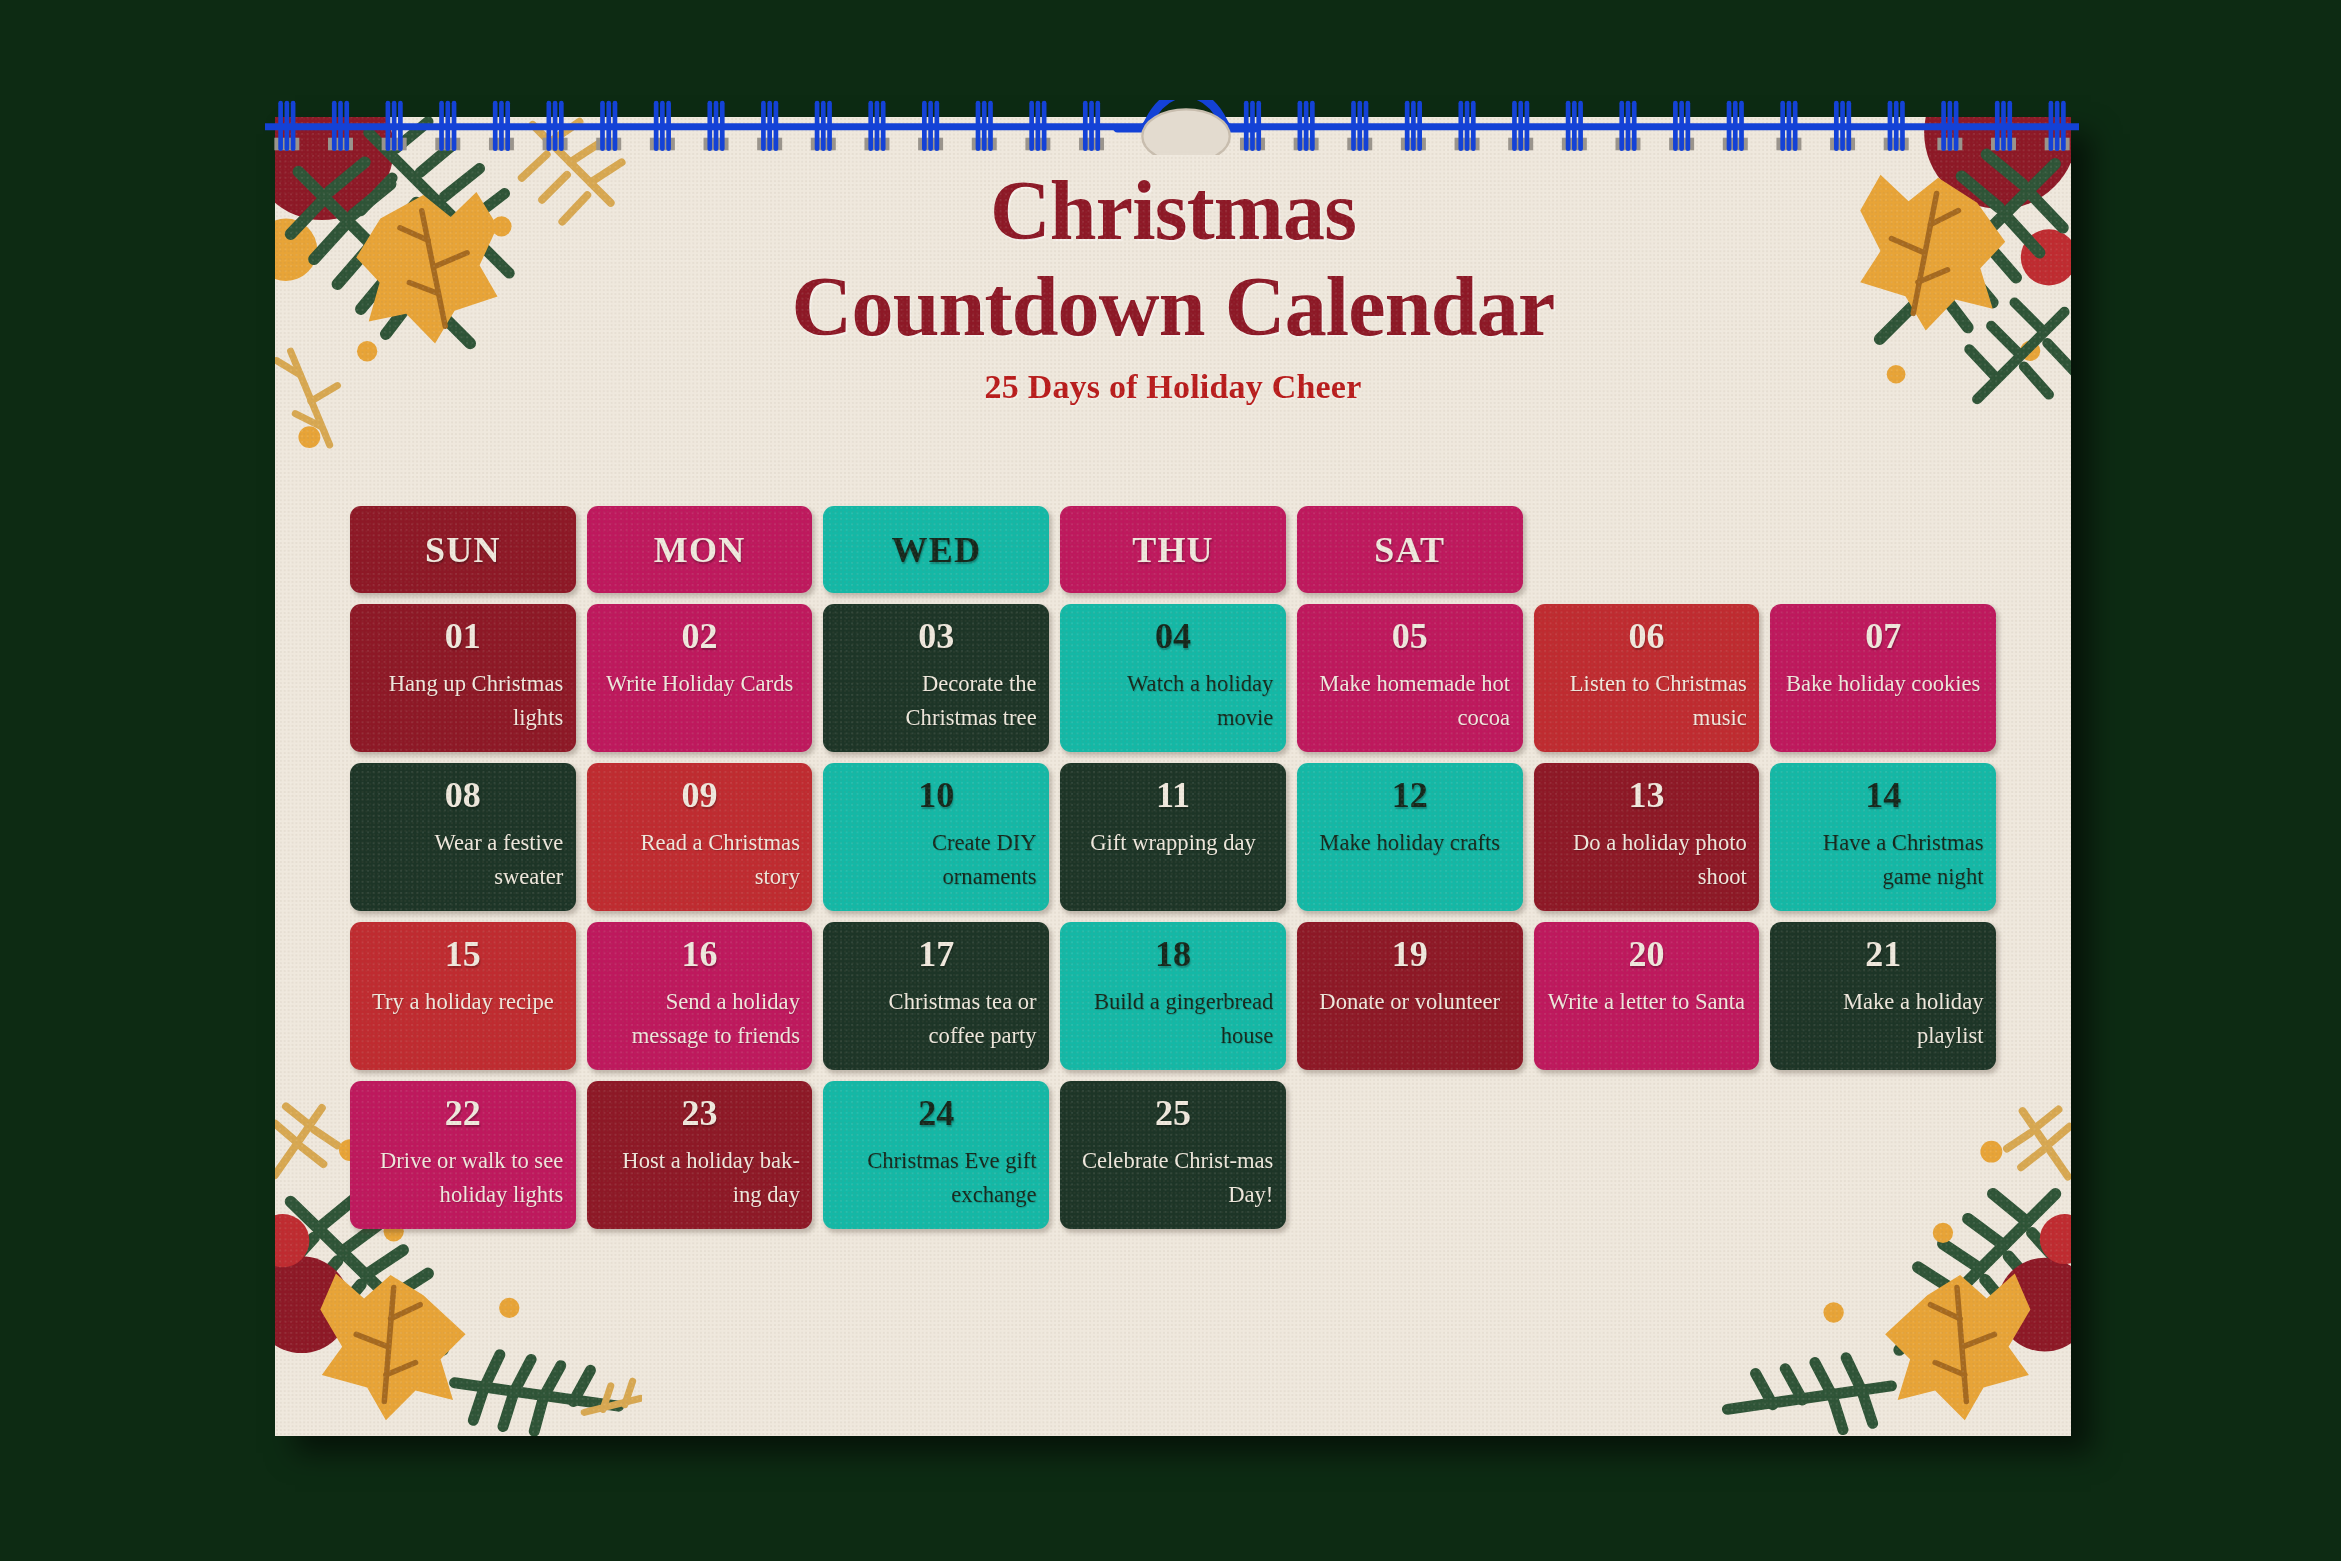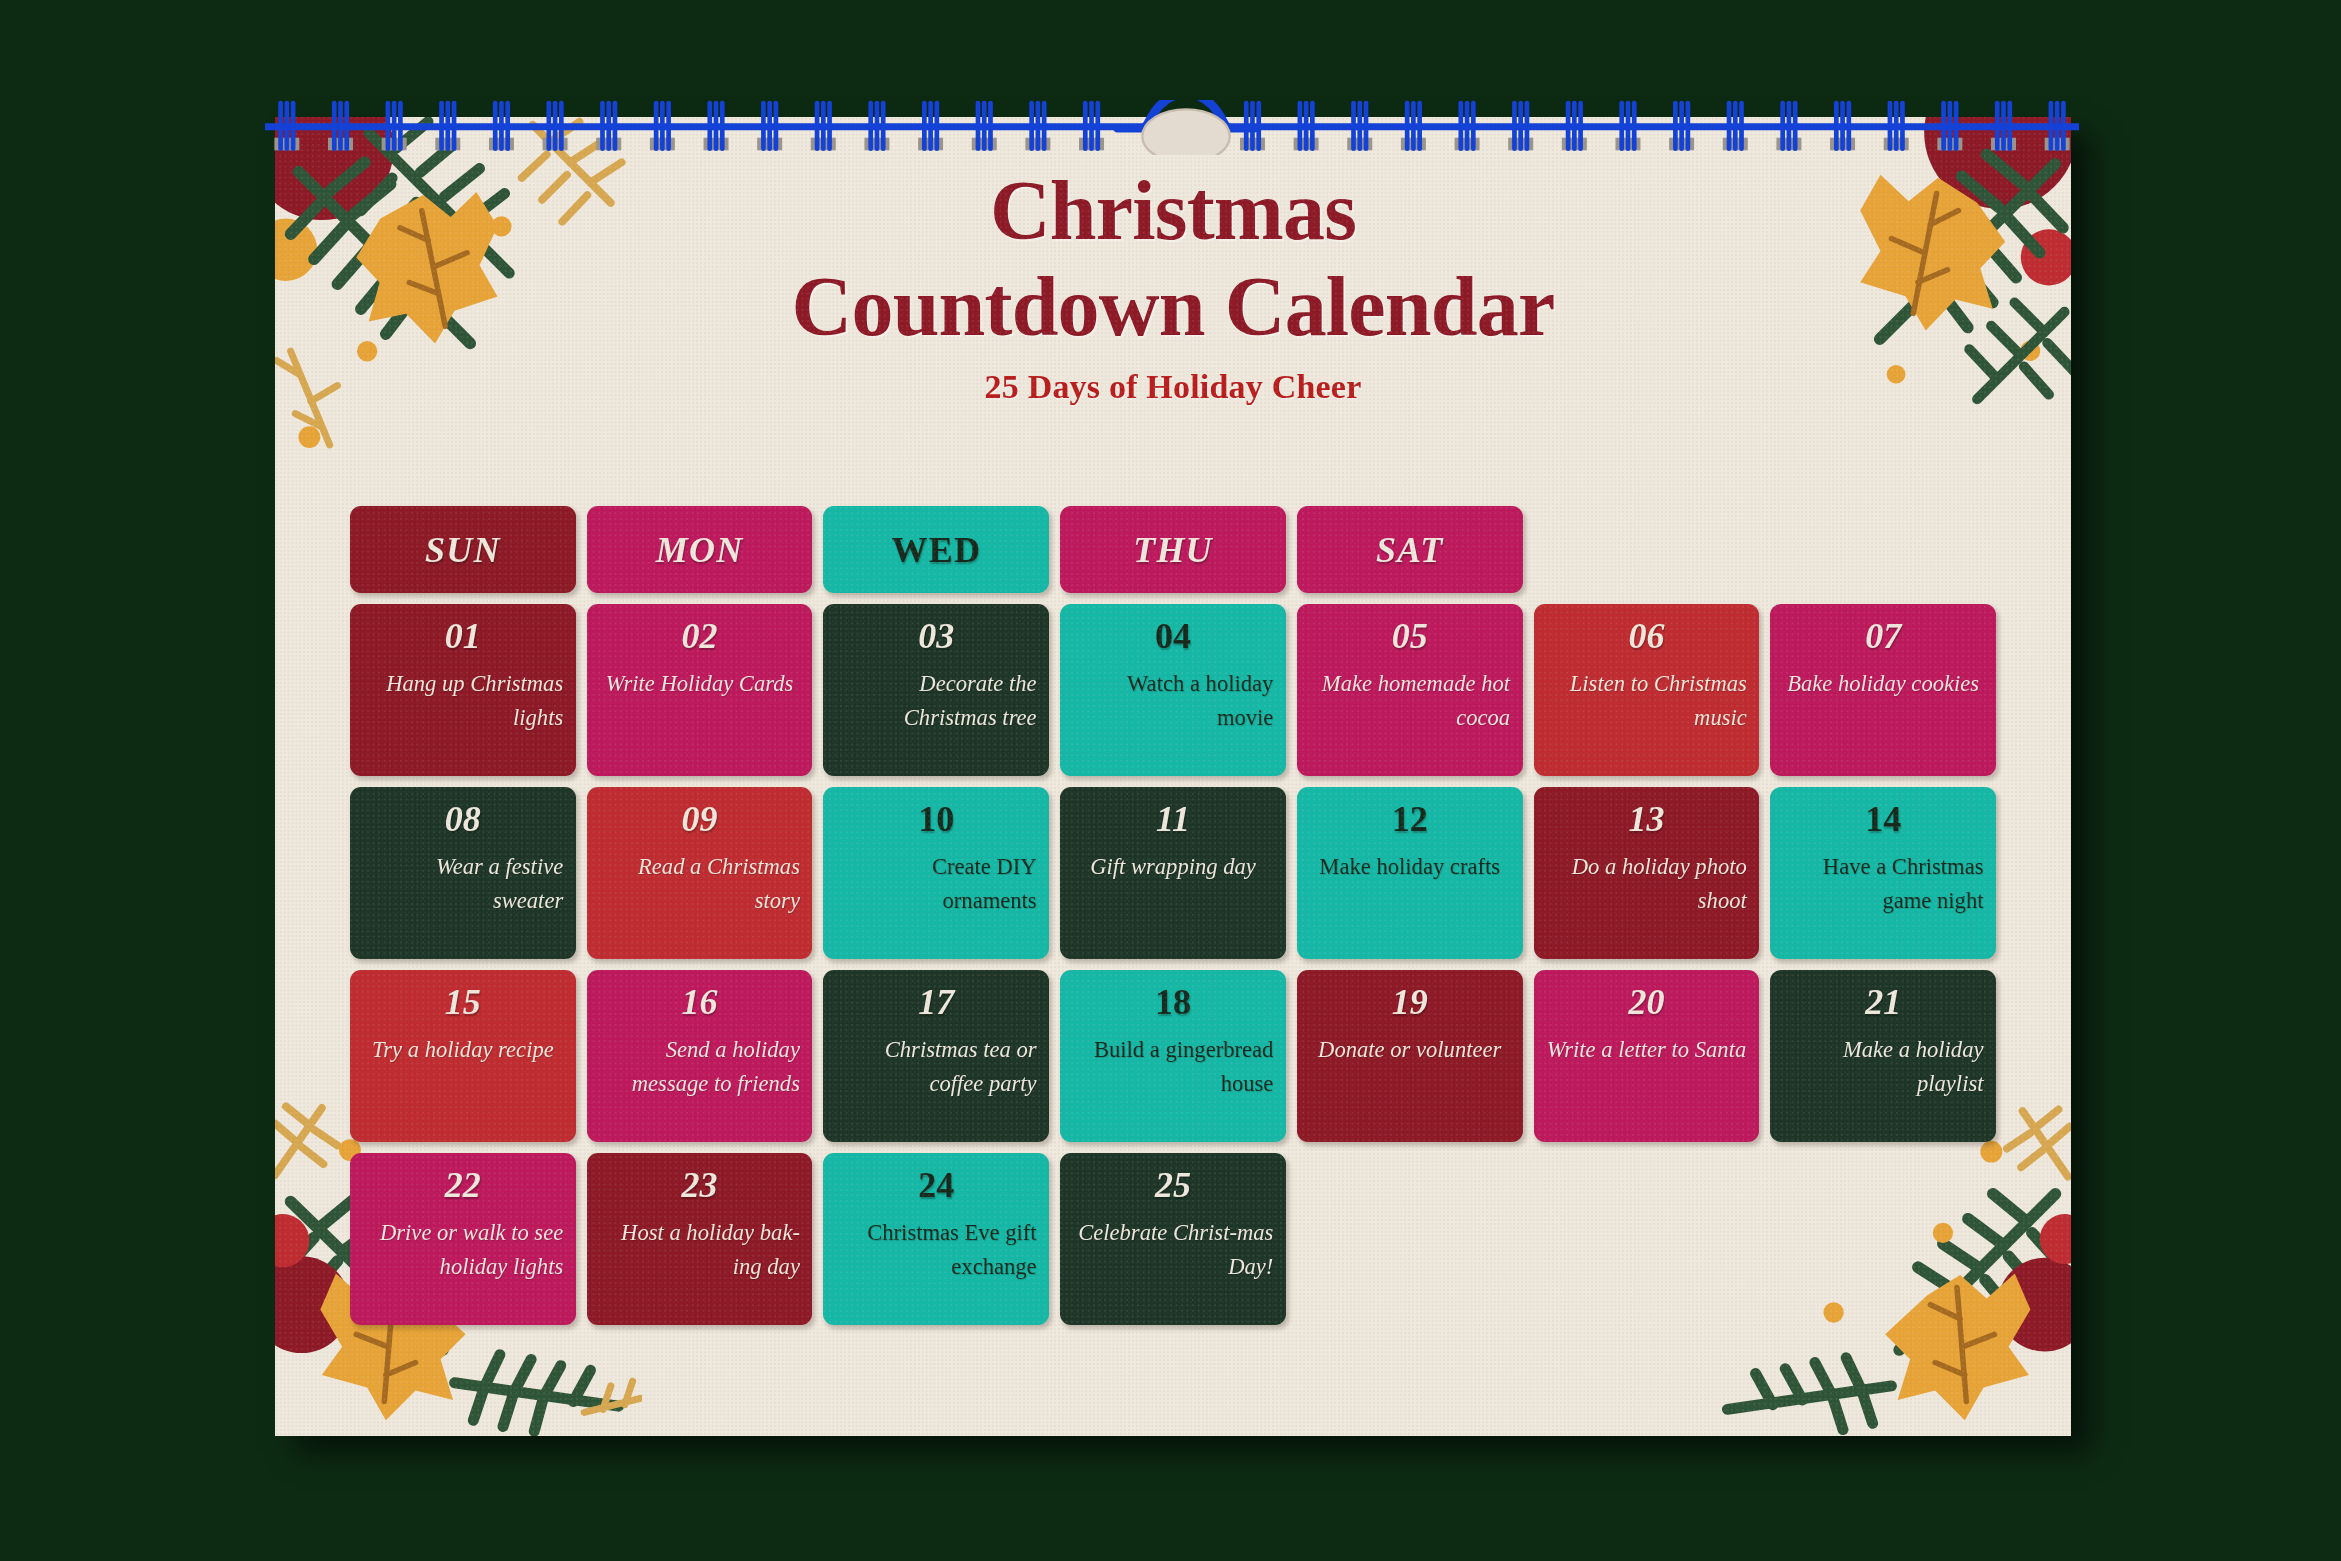--- a/index.html
+++ b/index.html
@@ -112,21 +112,21 @@
   }
   .dow-label {
     font-family: "Liberation Serif", "DejaVu Serif", serif;
     font-weight: 700;
     font-size: 36px;
     letter-spacing: 1.2px;
     text-shadow: 0.8px 1.6px 1.6px rgba(0,0,0,0.30);
   }
 
   .day-cell {
-    height: 172px;
+    height: 148px;
     border-radius: 11px;
     padding: 14px 9.4px 11px;
     display: flex;
     flex-direction: column;
     align-items: center;
     justify-content: flex-start;
     box-shadow: 2.3px 3.1px 4.7px rgba(60,45,30,0.25);
     overflow: hidden;
   }
   .day-number {
@@ -146,21 +146,21 @@
     text-shadow: 0.8px 0.8px 0.8px rgba(0,0,0,0.18);
   }
 
   
   .bg-darkred   { background: #8d1826; }
   .bg-red       { background: #bf2b30; }
   .bg-green     { background: #be185d; }
   .bg-darkgreen { background: #1d3527; }
   .bg-gold      { background: #14b8a6; }
 
-  .fg-cream { color: #efe8dd; font-style: italic; }
+  .fg-cream { color: #efe8dd; }
   .fg-dark  { color: #15281c; }
 </style>
 </head>
 <body>
 
 <div id="calendar-board">
 
   <svg class="corner-decor" id="corner-tl" viewBox="0 0 520 520">
     <g>
       <circle cx="60" cy="40" r="92" fill="#8d1826"></circle>

